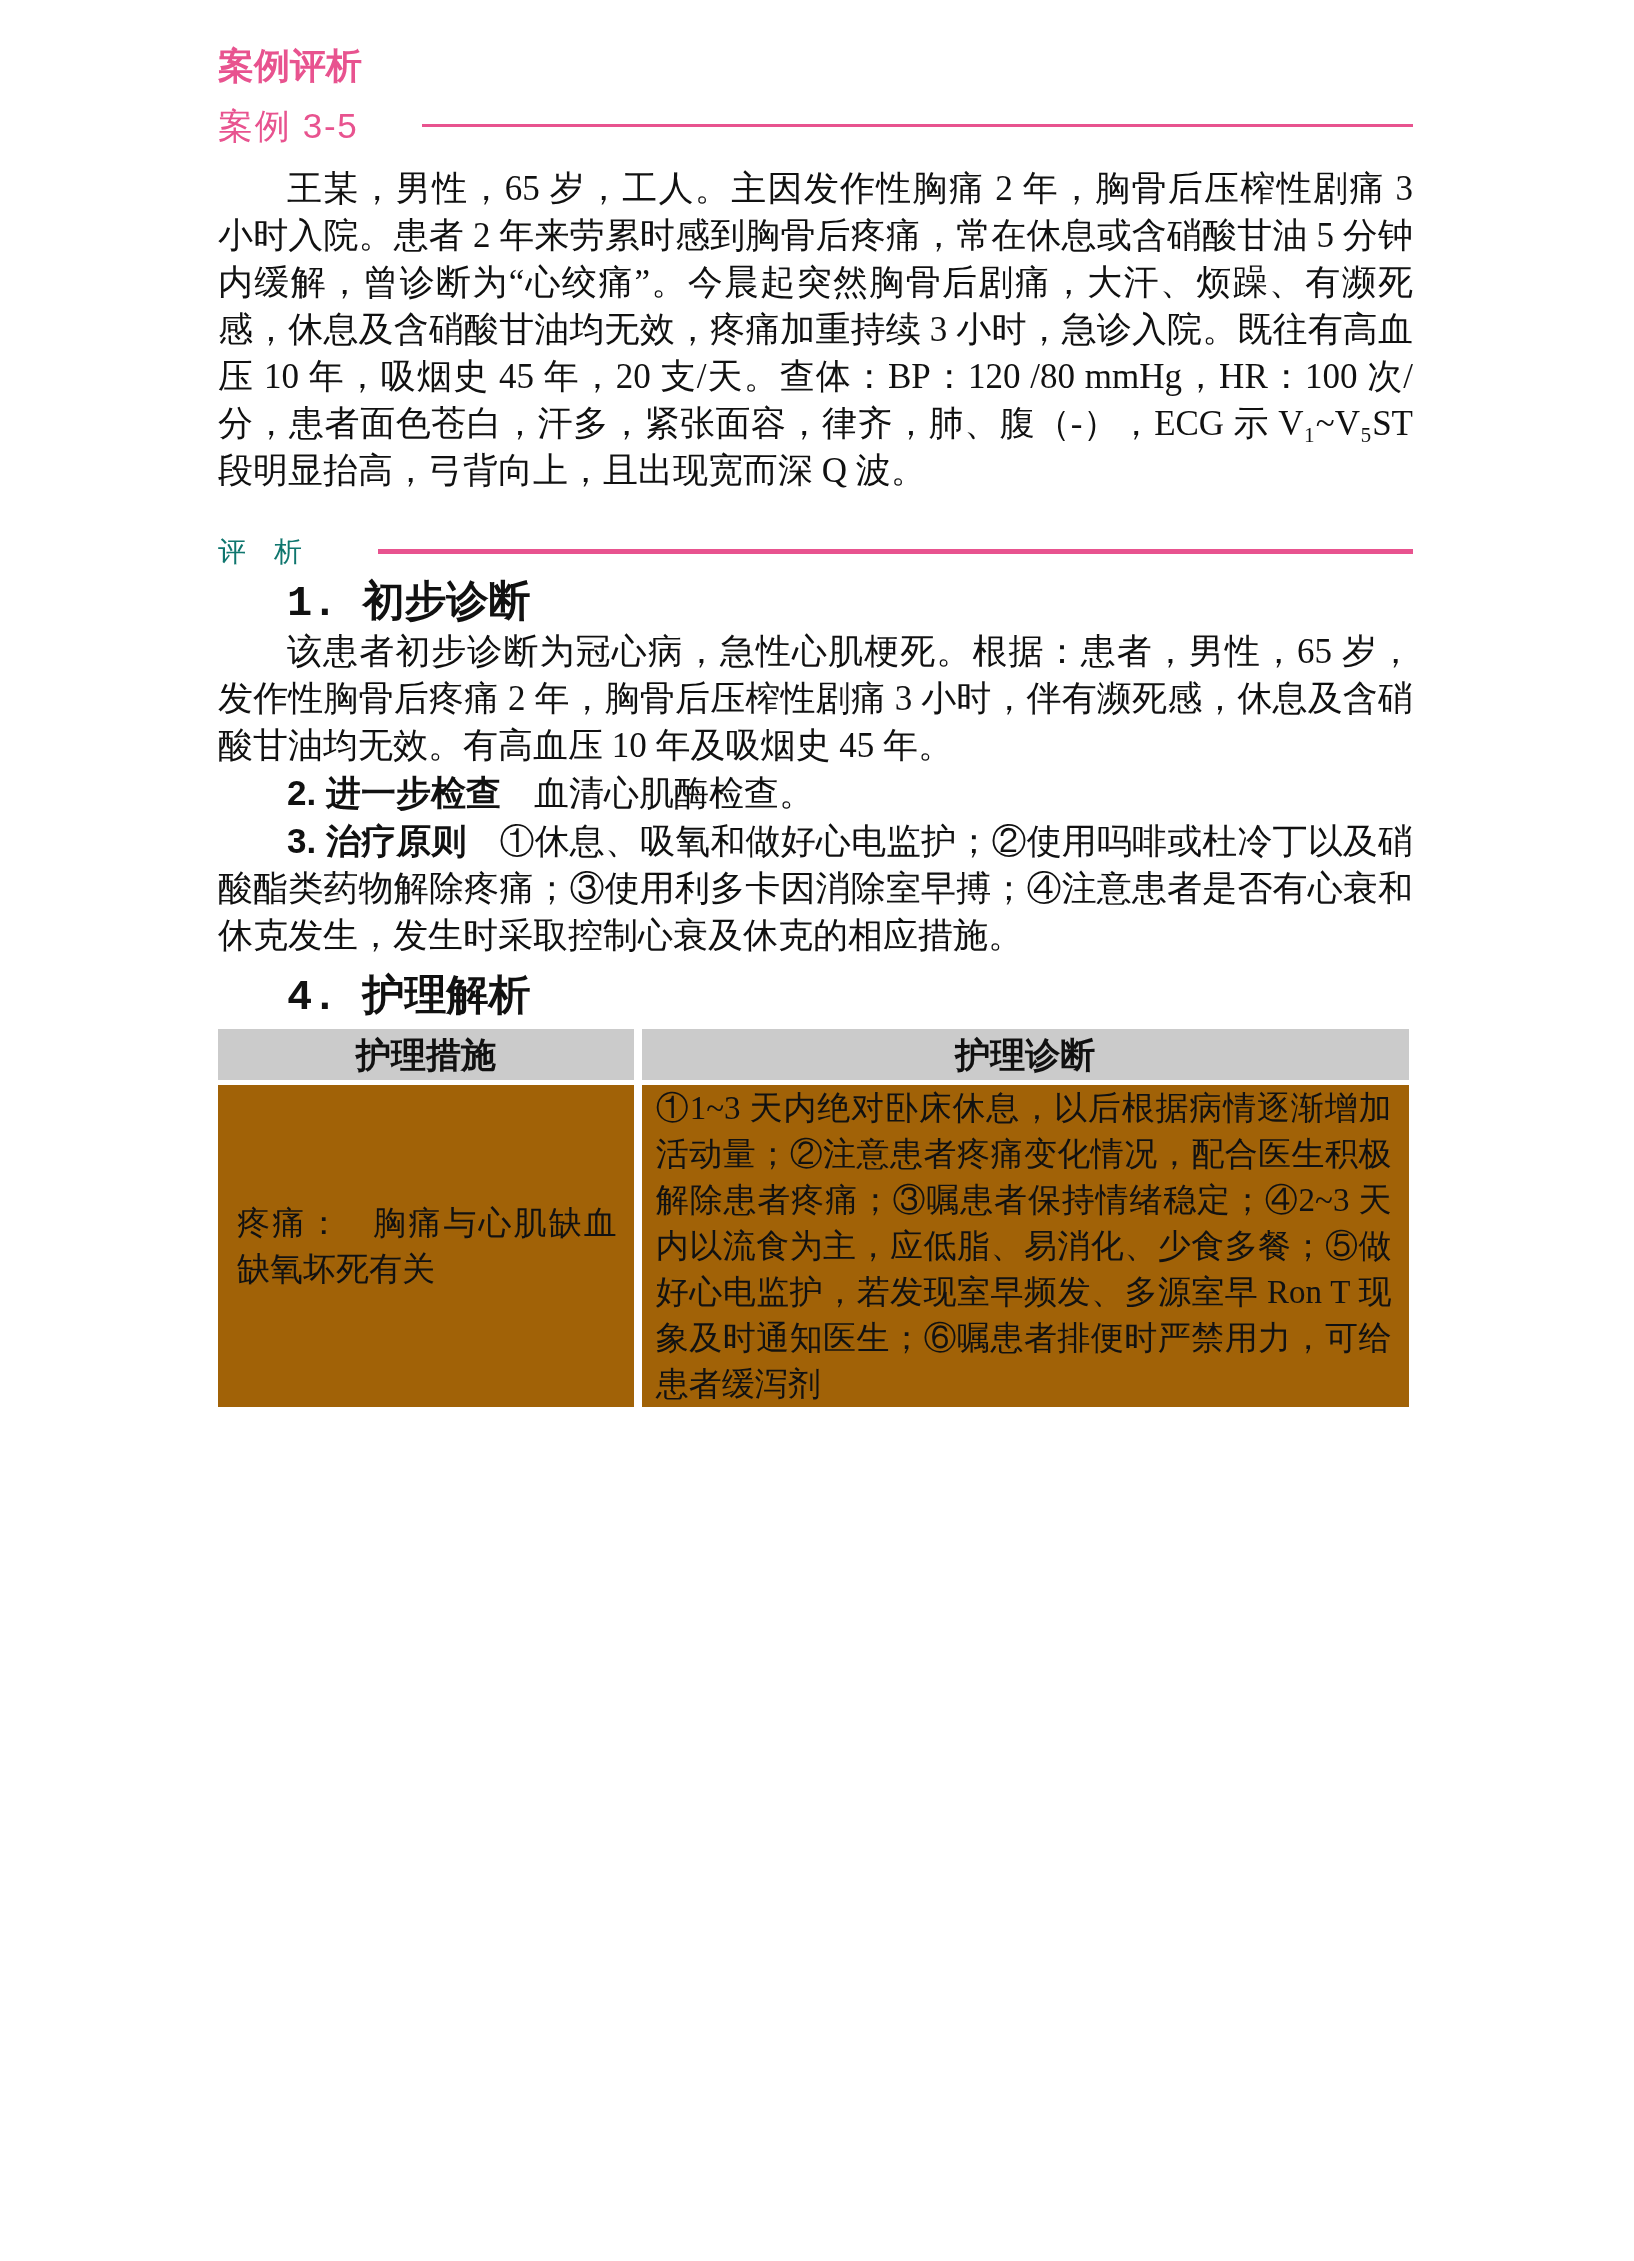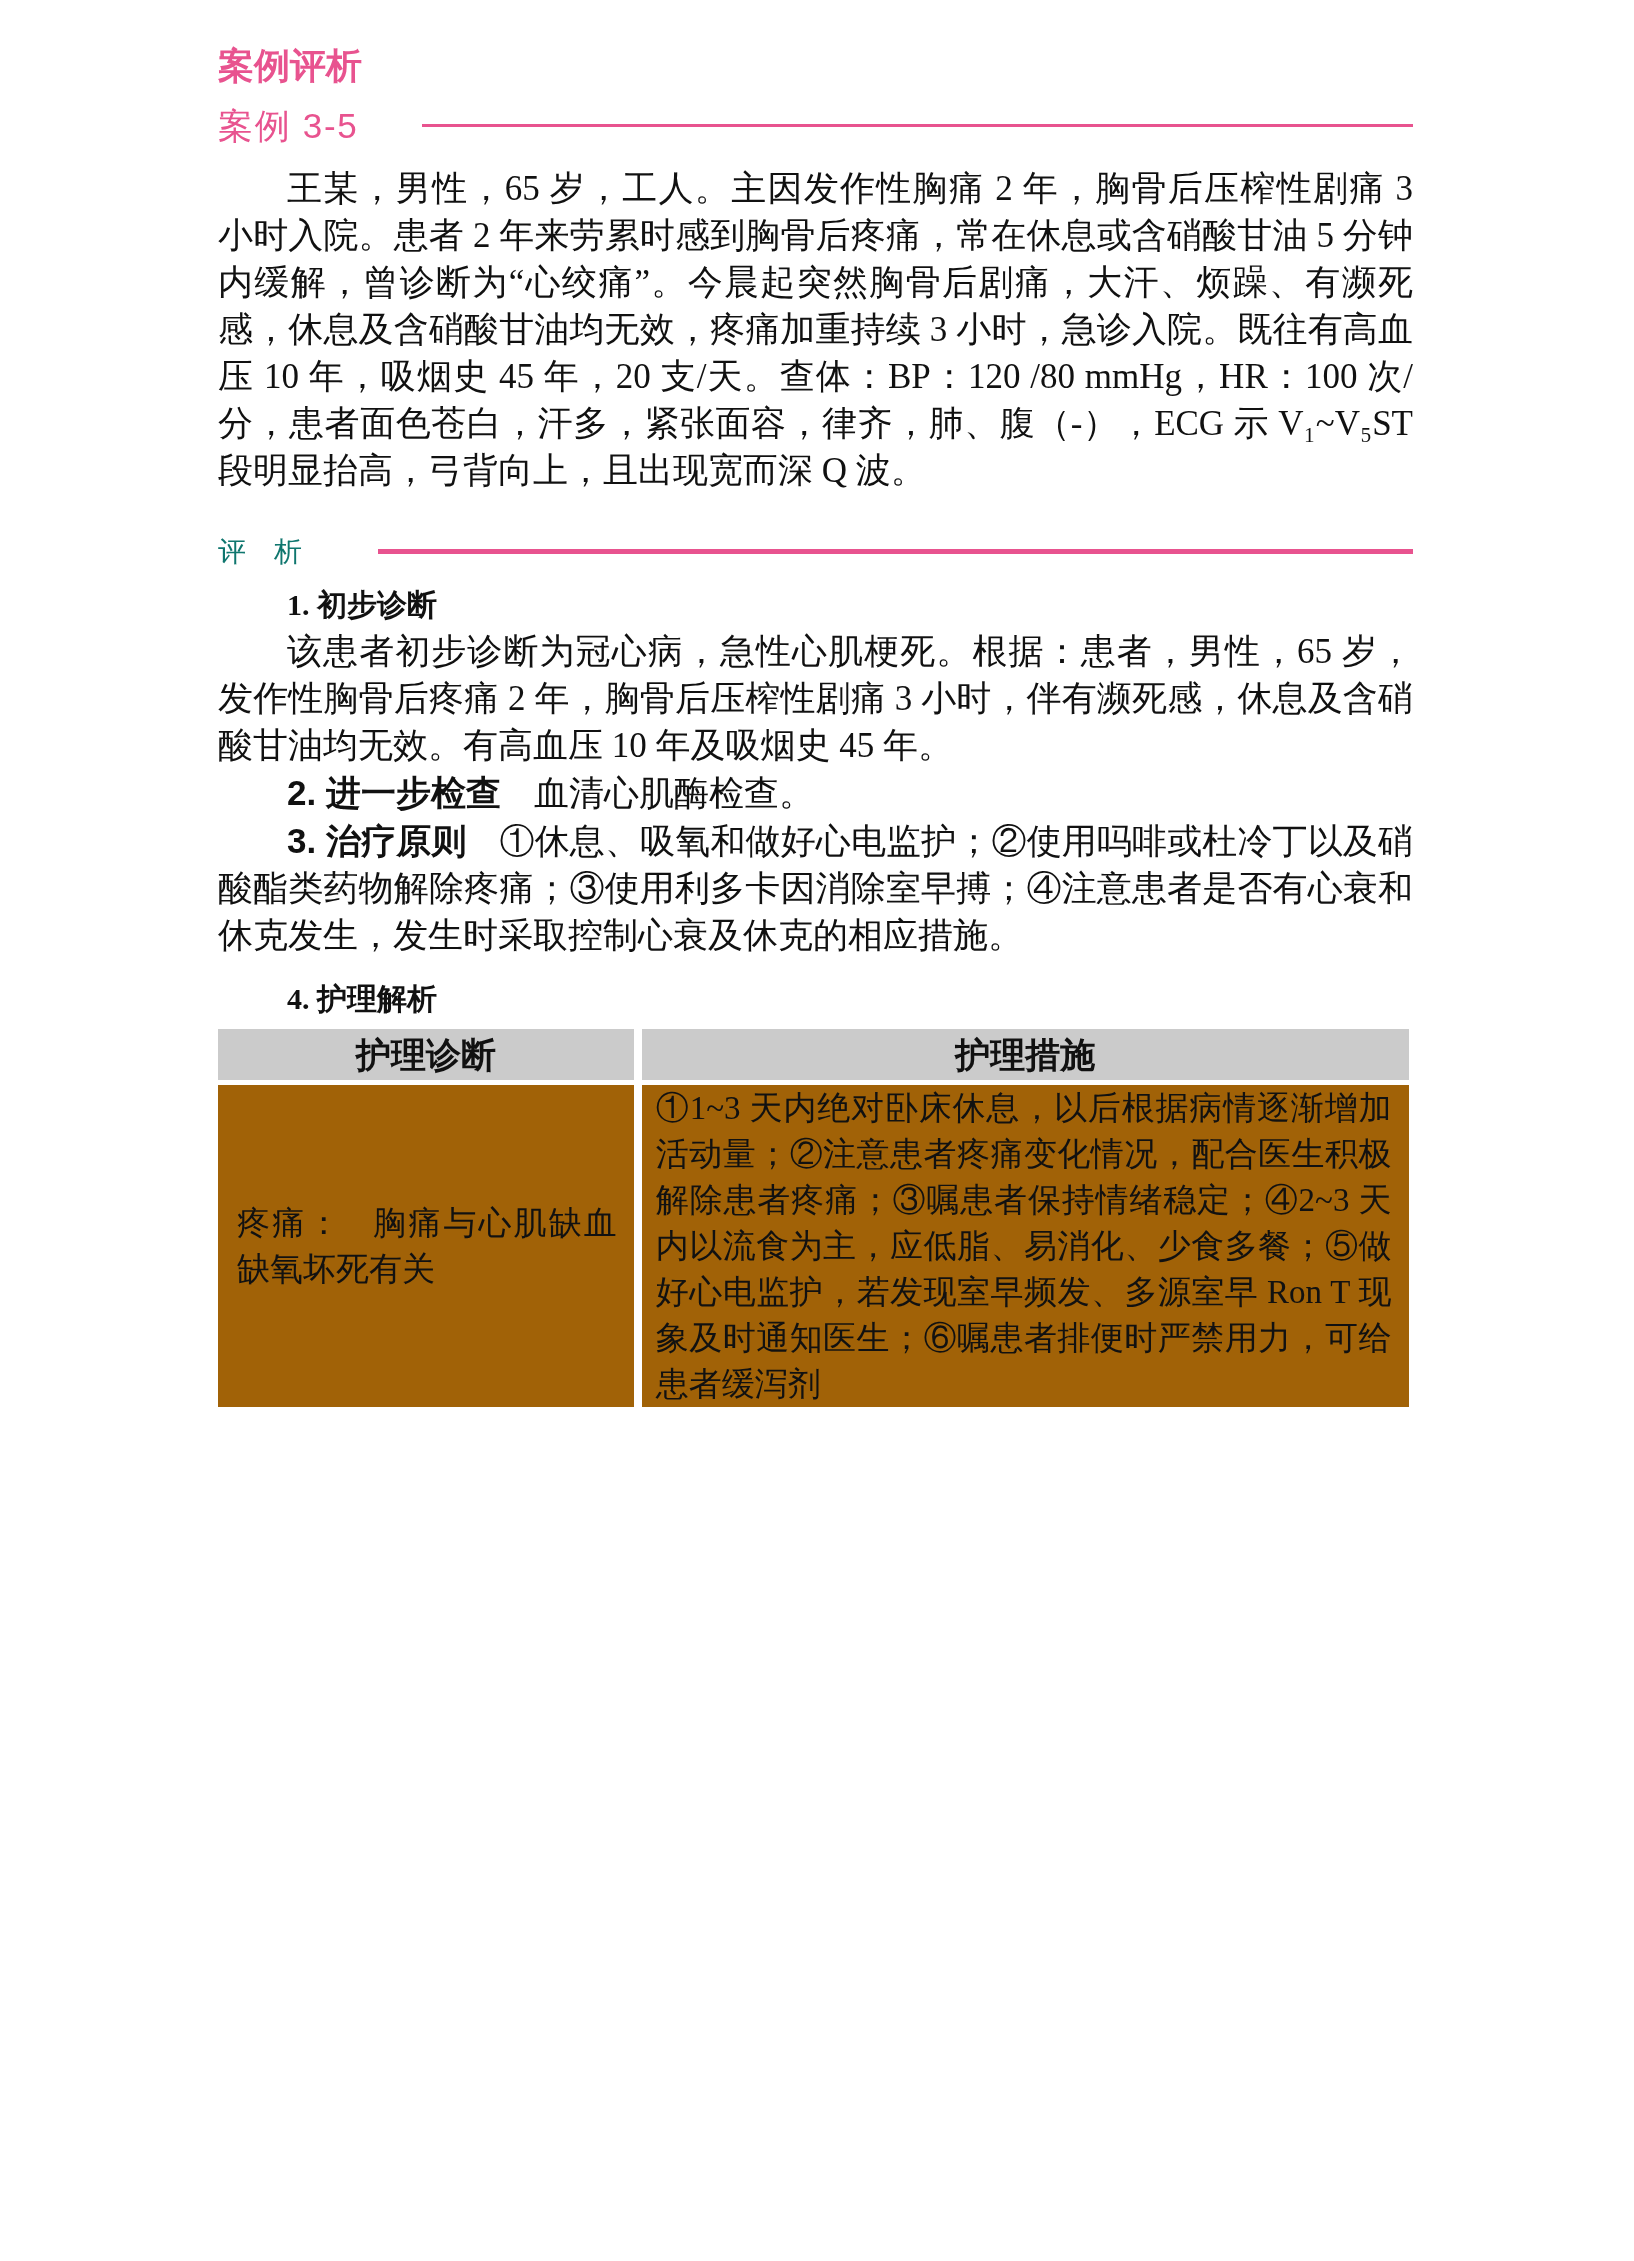--- a/index.html
+++ b/index.html
@@ -64,23 +64,23 @@
     color:#0f766e;
     white-space:nowrap;
   }
   .rule2{
     height:4.3px;
     margin-left:76px;
   }
   .sub-heading{
     margin:7px 0 0 0;
     padding-left:69px;
-    font-family:Liberation Serif, serif;
+    font-family:Liberation Mono, monospace;
     font-weight:bold;
-    font-size:30px;
+    font-size:42px;
     line-height:47px;
     color:#111111;
   }
   .sub-heading.gap-before{margin-top:15.5px;}
   .bold-label{
     font-family:"Liberation Sans","DejaVu Sans",sans-serif;
     font-weight:bold;
     margin-right:33px;
   }
   
@@ -162,22 +162,22 @@
       <span class="bold-label">2. 进一步检查</span><span>血清心肌酶检查。</span>
     </p>
 
     <p class="body-para indent">
       <span class="bold-label">3. 治疗原则</span><span>①休息、吸氧和做好心电监护；②使用吗啡或杜冷丁以及硝酸酯类药物解除疼痛；③使用利多卡因消除室早搏；④注意患者是否有心衰和休克发生，发生时采取控制心衰及休克的相应措施。</span>
     </p>
 
     <h3 class="sub-heading gap-before">4. 护理解析</h3>
 
     <div class="care-table">
+      <div class="th">护理措施</div>
       <div class="th">护理诊断</div>
-      <div class="th">护理措施</div>
 
       <div class="td td-diagnosis">
         <div>
           <span class="diag-label">疼痛：</span><span>胸痛与心肌缺血缺氧坏死有关</span>
         </div>
       </div>
 
       <div class="td td-measures">
         <p>①1~3 天内绝对卧床休息，以后根据病情逐渐增加活动量；②注意患者疼痛变化情况，配合医生积极解除患者疼痛；③嘱患者保持情绪稳定；④2~3 天内以流食为主，应低脂、易消化、少食多餐；⑤做好心电监护，若发现室早频发、多源室早 Ron T 现象及时通知医生；⑥嘱患者排便时严禁用力，可给患者缓泻剂</p>
       </div>

